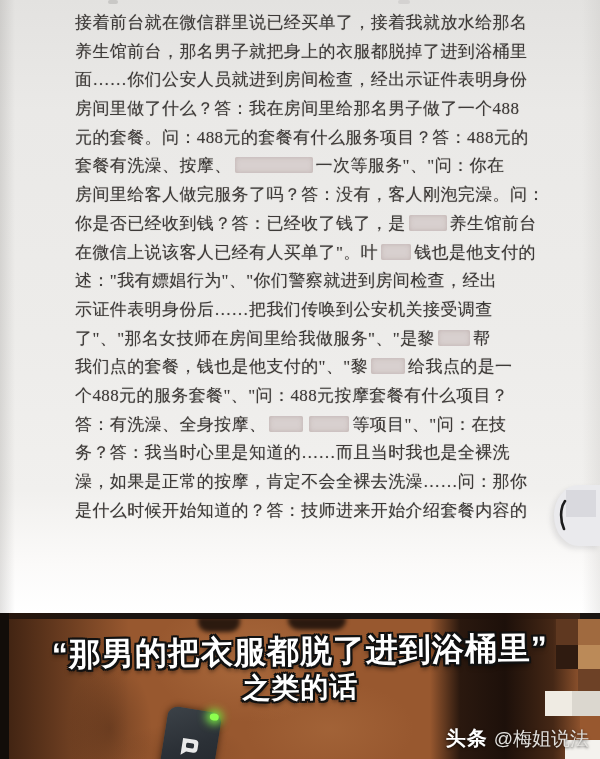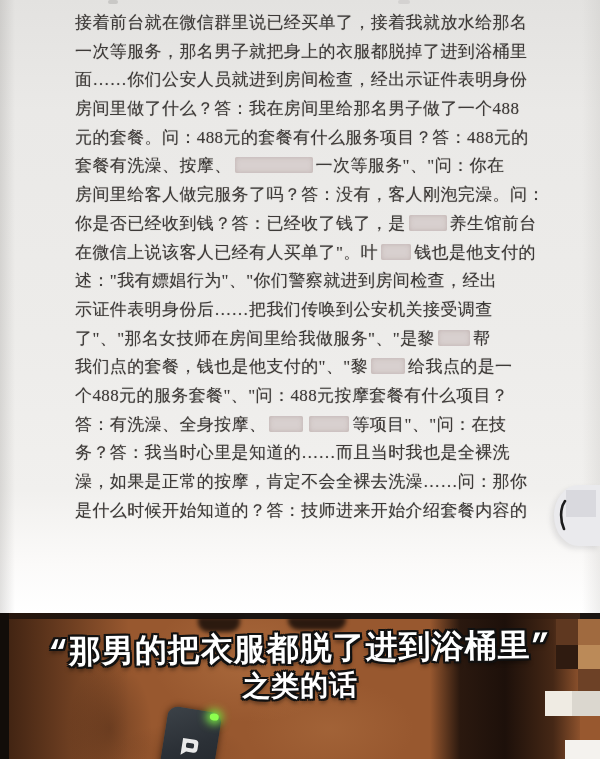--- a/index.html
+++ b/index.html
@@ -39,21 +39,20 @@
     background:#eaeaed;border-radius:26px 0 0 26px / 32px 0 0 32px;
     box-shadow:-3px 3px 5px rgba(120,120,125,.18);
   }
   .pip-shade{position:absolute;right:4px;top:5px;width:30px;height:27px;background:#d9d9de;}
   .pip-mark{position:absolute;left:3px;top:13px;}
 
   
   .video{
     position:absolute;top:613px;left:0;width:600px;height:146px;overflow:hidden;
     background:var(--video_brown,#98582f);
-    font-family:Liberation Mono, monospace;
   }
   .v-topbar{position:absolute;top:0;left:0;width:600px;height:6px;background:#1a1512;}
   .v-left-strip{position:absolute;top:0;left:0;width:9px;height:146px;background:#120d09;}
   .v-shade-left{position:absolute;top:0;left:9px;width:120px;height:146px;
     background:linear-gradient(90deg,rgba(42,22,11,.78),rgba(42,22,11,0));}
   .v-texture{position:absolute;inset:6px 0 0 0;
     background:
       radial-gradient(ellipse 140px 90px at 250px 40px,rgba(190,125,75,.45),rgba(0,0,0,0) 70%),
       radial-gradient(ellipse 120px 70px at 330px 110px,rgba(180,118,70,.35),rgba(0,0,0,0) 70%),
       radial-gradient(ellipse 60px 100px at 110px 110px,rgba(60,32,16,.40),rgba(0,0,0,0) 70%),
@@ -93,21 +92,21 @@
 </head>
 <body>
 
 <div class="screen">
 
   <section class="document">
     <span class="smudge a"></span>
     <span class="smudge b"></span>
     <div id="doc-lines">
         <div class="doc-line"><span>接着前台就在微信群里说已经买单了，接着我就放水给那名</span></div>
-        <div class="doc-line"><span>一次等服务，那名男子就把身上的衣服都脱掉了进到浴桶里</span></div>
+        <div class="doc-line"><span>养生馆前台，那名男子就把身上的衣服都脱掉了进到浴桶里</span></div>
         <div class="doc-line"><span>面……你们公安人员就进到房间检查，经出示证件表明身份</span></div>
         <div class="doc-line"><span>房间里做了什么？答：我在房间里给那名男子做了一个488</span></div>
         <div class="doc-line"><span>元的套餐。问：488元的套餐有什么服务项目？答：488元的</span></div>
         <div class="doc-line"><span>套餐有洗澡、按摩、</span><span class="censor" style="width: 78px;"></span><span>一次等服务"、"问：你在</span></div>
         <div class="doc-line"><span>房间里给客人做完服务了吗？答：没有，客人刚泡完澡。问：</span></div>
         <div class="doc-line"><span>你是否已经收到钱？答：已经收了钱了，是</span><span class="censor" style="width: 38px;"></span><span>养生馆前台</span></div>
         <div class="doc-line"><span>在微信上说该客人已经有人买单了"。叶</span><span class="censor" style="width: 30px;"></span><span>钱也是他支付的</span></div>
         <div class="doc-line"><span>述："我有嫖娼行为"、"你们警察就进到房间检查，经出</span></div>
         <div class="doc-line"><span>示证件表明身份后……把我们传唤到公安机关接受调查</span></div>
         <div class="doc-line"><span>了"、"那名女技师在房间里给我做服务"、"是黎</span><span class="censor" style="width: 32px;"></span><span>帮</span></div>
@@ -151,15 +150,18 @@
     </div>
 
     <div class="phone">
       <span class="led"></span>
       <svg class="phone-logo" width="24" height="20" viewBox="0 0 24 20">
         <path d="M4 2h12a4 4 0 0 1 4 4v5a4 4 0 0 1-4 4H9l-5 4z" fill="#e9e9e9"></path>
         <rect x="8" y="6" width="8" height="5" rx="1.5" fill="#2b3036"></rect>
       </svg>
     </div>
 
+    <div class="watermark">
+      <span class="wm-brand">头条</span><span class="wm-handle">@梅姐说法</span>
+    </div>
   </section>
 
 </div>
 
 </body></html>

